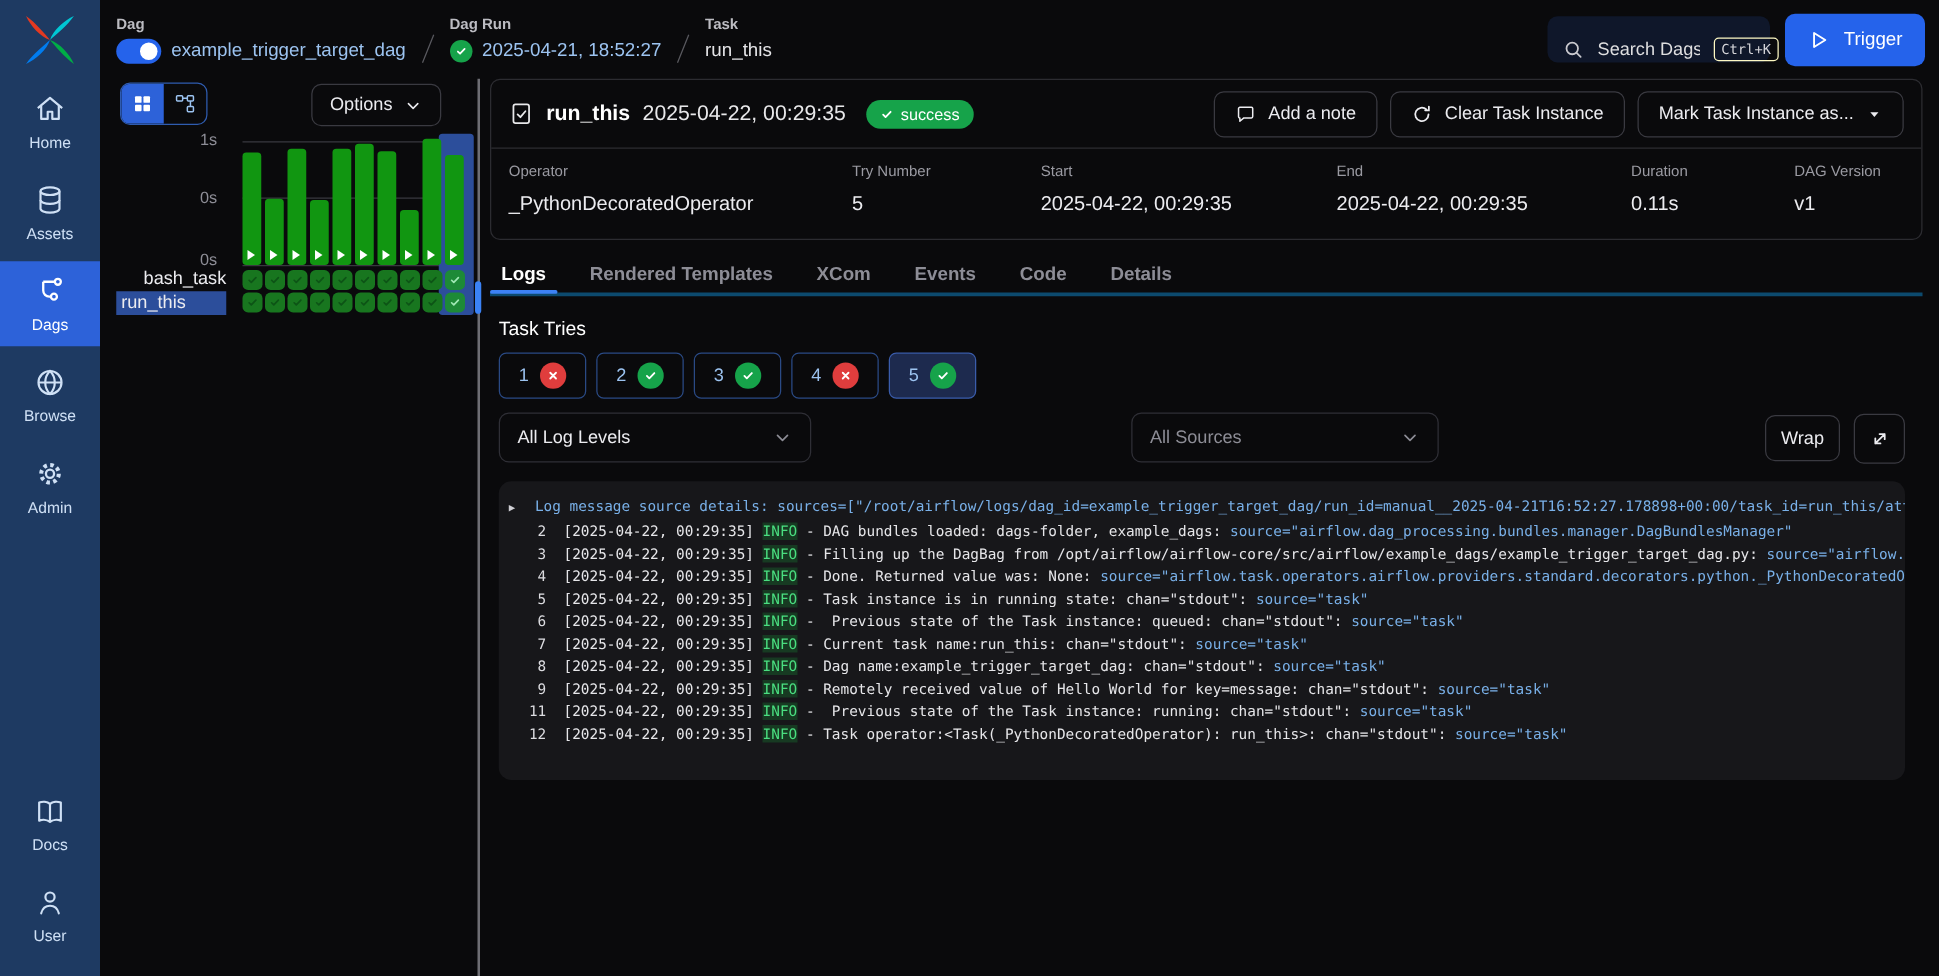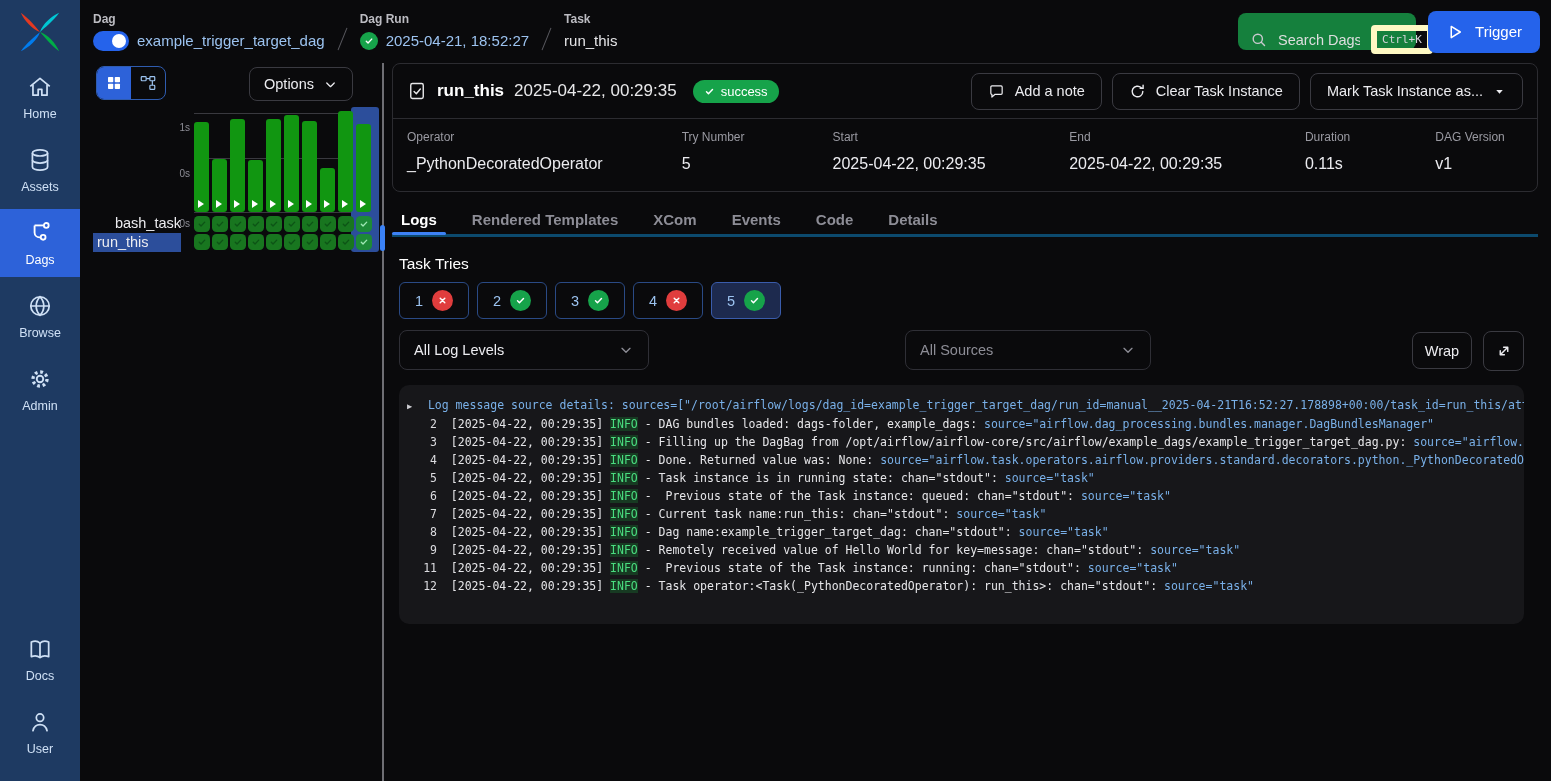--- a/index.html
+++ b/index.html
@@ -31,45 +31,45 @@
   .crumb-main { display:flex; align-items:center; gap:8px; height:22px; }
   .crumb-link { font-size:15px; color:#9cc3f0; cursor:pointer; }
   .crumb-plain { font-size:15px; color:#e4e4e7; }
   .crumb-sep { width:1px; height:24px; background:#5a5a60; transform:rotate(22deg); margin:14px 17px 0; }
   .toggle { width:36px; height:20px; border-radius:10px; background:#2563eb; position:relative; cursor:pointer; }
   .toggle .knob { position:absolute; right:3px; top:3px; width:14px; height:14px; border-radius:50%; background:#fff; }
   .run-state-circle { width:18px; height:18px; border-radius:50%; background:#16a34a;
     display:flex; align-items:center; justify-content:center; }
   .run-state-circle svg { width:10px; height:10px; }
   .top-spacer { flex:1; }
-  .search-box { width:178px; height:37px; background:#15803d; border-radius:8px;
+  .search-box { width:178px; height:37px; background:#0f172a; border-radius:8px;
     display:flex; align-items:center; gap:9px; padding:16px 10px 0 12px; cursor:text; }
   .search-box svg { width:17px; height:17px; color:#c9c9ce; flex:none; }
   .search-input { background:transparent; border:none; outline:none; color:#e6e6e9; font-size:14.5px;
     width:86px; font-family:"Liberation Sans",sans-serif; }
   .search-input::placeholder { color:#dededf; opacity:1; }
   .kbd { font-family:"DejaVu Sans Mono",monospace; font-size:11px; color:#d4d4d8;
-    border:6px solid #fef9c3; border-radius:4px; padding:2px 5px; }
+    border:1px solid #fef9c3; border-radius:4px; padding:2px 5px; }
   .trigger-btn { margin-left:12px; height:42px; padding:0 18px; background:#2563eb; color:#fff;
     border:none; border-radius:8px; display:flex; align-items:center; gap:11px; font-size:15px;
     font-family:"Liberation Sans",sans-serif; cursor:pointer; }
   .trigger-btn svg { width:18px; height:18px; }
 
   
   .gridpanel { position:absolute; left:80px; top:63px; width:302px; height:718px; }
   .viewtoggle { position:absolute; left:16px; top:3px; height:34px; border:1px solid #2f5cb0;
     border-radius:8px; display:flex; overflow:hidden; }
   .vt-seg { width:34px; display:flex; align-items:center; justify-content:center; color:#9cc3f0; cursor:pointer; }
   .vt-seg.active { background:#2d62d9; color:#fff; }
   .vt-seg svg { width:18px; height:18px; }
   .options-btn { position:absolute; right:29px; top:4px; height:34px; border:1px solid #3a3a41; background:transparent;
     border-radius:8px; display:flex; align-items:center; gap:9px; padding:0 14px; color:#ececf0;
     font-size:14.5px; font-family:"Liberation Sans",sans-serif; cursor:pointer; }
   .options-btn svg { width:15px; height:15px; color:#ececf0; }
-  .axis { position:absolute; left:80px; width:30px; text-align:right; color:#8d8d96; font-size:10px;margin-top:18px; }
+  .axis { position:absolute; left:80px; width:30px; color:#8d8d96; font-size:13px; }
   .gl { position:absolute; left:114px; width:184px; height:1px; background:#39393f; }
   .colhl { position:absolute; left:271px; top:44px; width:28px; height:145px; background:#2c4e9b; border-radius:3px; }
   .bar { position:absolute; width:15px; background:#119611; border-radius:3px; cursor:pointer; }
   .bar-play { position:absolute; bottom:4px; left:4px; width:0; height:0;
     border-left:6px solid #fff; border-top:4px solid transparent; border-bottom:4px solid transparent; }
   .mini { position:absolute; width:16px; height:16px; border-radius:4.5px; background:#18761f;
     display:flex; align-items:center; justify-content:center; color:#0d5416; cursor:pointer; }
   .mini.sel { background:#1d8a37; color:#9fe8b4; }
   .mini svg { width:10px; height:10px; }
   .rowlabel { position:absolute; font-size:14.5px; color:#ececf0; cursor:pointer; }

